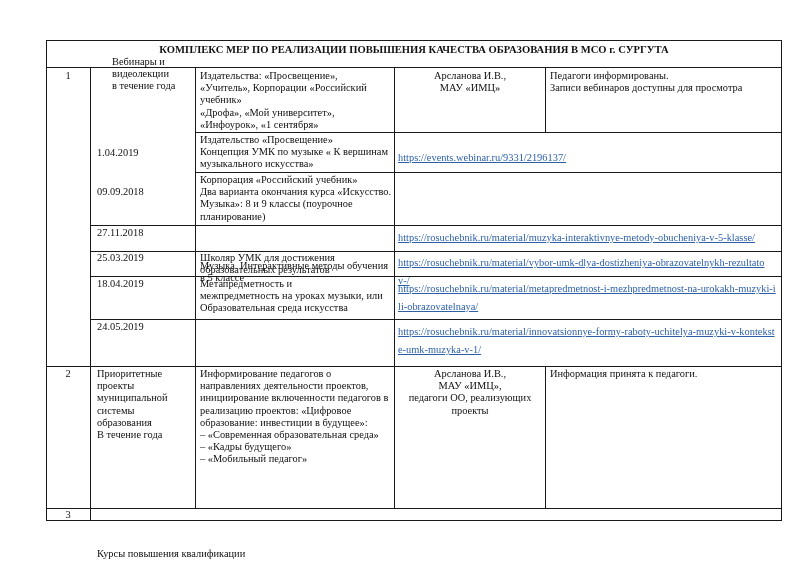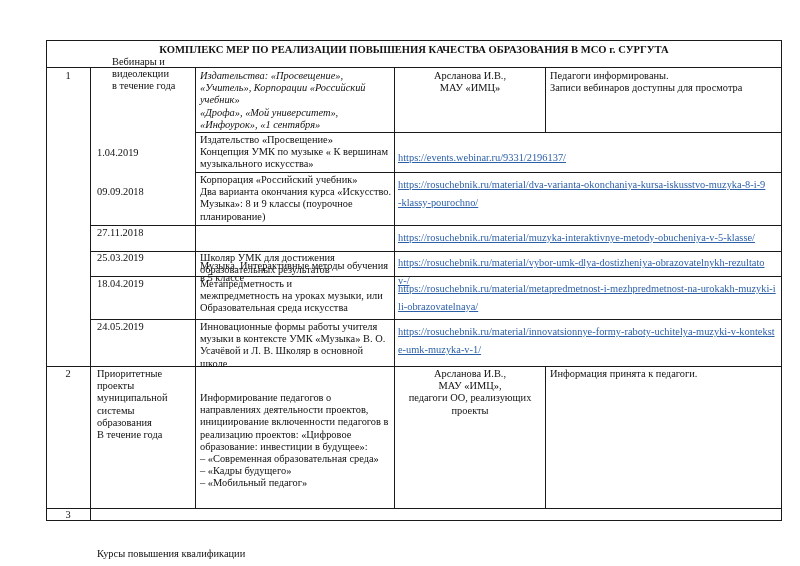--- a/index.html
+++ b/index.html
@@ -42,42 +42,39 @@
   <div class="line h" style="left:90px; top:251px; width:692px;"></div>
   <div class="line h" style="left:90px; top:276px; width:692px;"></div>
   <div class="line h" style="left:90px; top:319px; width:692px;"></div>
   <div class="line h" style="left:46px; top:366px; width:736px;"></div>
   <div class="line h" style="left:46px; top:508px; width:736px;"></div>
 
   <div class="cell center" style="left:46px; top:70px; width:44px;">1</div>
   <div class="cell" style="left:97px; top:56px; width:96px;margin-left:15px;">Вебинары и
 видеолекции
 в течение года</div>
-  <div class="cell" style="left:200px; top:70px; width:192px;font-style:italic;">Издательства: «Просвещение»,
+  <div class="cell" style="left:200px; top:70px; width:192px;">Издательства: «Просвещение»,
 «Учитель», Корпорации «Российский учебник»
 «Дрофа», «Мой университет»,
 «Инфоурок», «1 сентября»</div>
   <div class="cell center" style="left:396px; top:70px; width:148px;">Арсланова И.В.,
 МАУ «ИМЦ»</div>
   <div class="cell" style="left:550px; top:70px; width:230px;">Педагоги информированы.
 Записи вебинаров доступны для просмотра</div>
 
   <div class="cell" style="left:97px; top:147px; width:96px;">1.04.2019</div>
   <div class="cell" style="left:200px; top:134px; width:192px;">Издательство «Просвещение»
 Концепция УМК по музыке « К вершинам музыкального искусства»</div>
   <div class="linkcell" style="left:398px; top:147px; width:380px;">
     <a class="link" href="#">https://events.webinar.ru/9331/2196137/</a>
   </div>
 
   <div class="cell" style="left:97px; top:186px; width:96px;">09.09.2018</div>
   <div class="cell" style="left:200px; top:174px; width:192px;">Корпорация «Российский учебник»
 Два варианта окончания курса «Искусство. Музыка»: 8 и 9 классы (поурочное планирование)</div>
-  <div class="linkcell" style="left:398px; top:174px; width:370px;">
-    <a class="link" href="#">https://rosuchebnik.ru/material/dva-varianta-okonchaniya-kursa-iskusstvo-muzyka-8-i-9-klassy-pourochno/</a>
-  </div>
 
   <div class="cell" style="left:97px; top:227px; width:96px;">27.11.2018</div>
   <div class="cell" style="left:200px; top:227px; width:192px;margin-top:33px;">Музыка. Интерактивные методы обучения в 5 классе</div>
   <div class="linkcell" style="left:398px; top:227px; width:370px;">
     <a class="link" href="#">https://rosuchebnik.ru/material/muzyka-interaktivnye-metody-obucheniya-v-5-klasse/</a>
   </div>
 
   <div class="cell" style="left:97px; top:252px; width:96px;">25.03.2019</div>
   <div class="cell" style="left:200px; top:252px; width:192px;">Школяр УМК для достижения образовательных результатов</div>
   <div class="linkcell" style="left:398px; top:252px; width:370px;">
@@ -85,33 +82,32 @@
   </div>
 
   <div class="cell" style="left:97px; top:278px; width:96px;">18.04.2019</div>
   <div class="cell" style="left:200px; top:278px; width:192px;">Метапредметность и
 межпредметность на уроках музыки, или Образовательная среда искусства</div>
   <div class="linkcell" style="left:398px; top:278px; width:380px;">
     <a class="link" href="#">https://rosuchebnik.ru/material/metapredmetnost-i-mezhpredmetnost-na-urokakh-muzyki-ili-obrazovatelnaya/</a>
   </div>
 
   <div class="cell" style="left:97px; top:321px; width:96px;">24.05.2019</div>
-  <div class="cell" style="left:200px; top:321px; width:192px;">Инновационные формы работы учителя музыки в контексте УМК «Музыка» В. О. Усачёвой и Л. В. Школяр в основной школе</div>
   <div class="linkcell" style="left:398px; top:321px; width:380px;">
     <a class="link" href="#">https://rosuchebnik.ru/material/innovatsionnye-formy-raboty-uchitelya-muzyki-v-kontekste-umk-muzyka-v-1/</a>
   </div>
 
   <div class="cell center" style="left:46px; top:368px; width:44px;">2</div>
   <div class="cell" style="left:97px; top:368px; width:96px;">Приоритетные
 проекты
 муниципальной
 системы
 образования
 В течение года</div>
-  <div class="cell" style="left:200px; top:368px; width:192px;margin-top:24px;">Информирование педагогов о направлениях деятельности проектов, инициирование включенности педагогов в реализацию проектов: «Цифровое образование: инвестиции в будущее»:
+  <div class="cell" style="left:200px; top:368px; width:192px;">Информирование педагогов о направлениях деятельности проектов, инициирование включенности педагогов в реализацию проектов: «Цифровое образование: инвестиции в будущее»:
 – «Современная образовательная среда»
 – «Кадры будущего»
 – «Мобильный педагог»</div>
   <div class="cell center" style="left:396px; top:368px; width:148px;">Арсланова И.В.,
 МАУ «ИМЦ»,
 педагоги ОО, реализующих
 проекты</div>
   <div class="cell" style="left:550px; top:368px; width:230px;">Информация принята к педагоги.</div>
 
   <div class="cell center" style="left:46px; top:509px; width:44px;">3</div>

